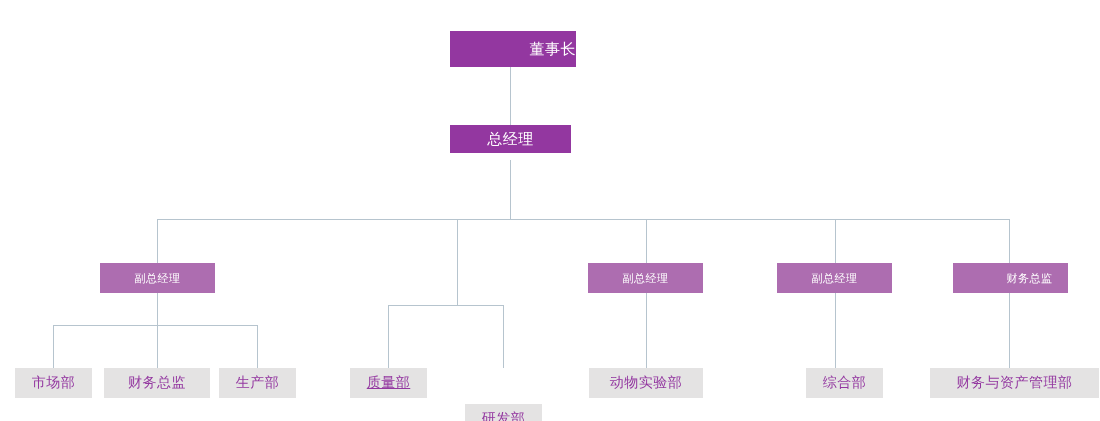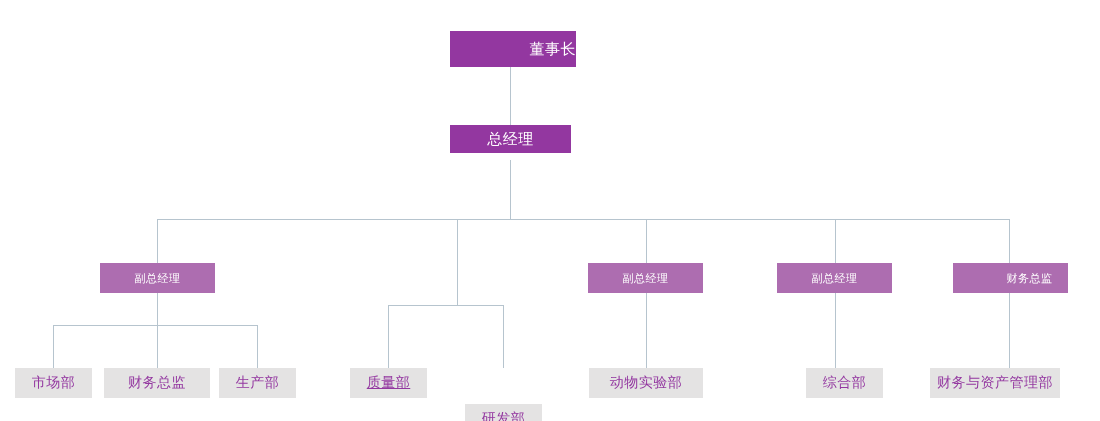--- a/index.html
+++ b/index.html
@@ -138,17 +138,17 @@
   </div>
 
   <div class="node level-4" style="left:589px; top:368px; width:114px;">
     <span>动物实验部</span>
   </div>
 
   <div class="node level-4" style="left:806px; top:368px; width:77px;">
     <span>综合部</span>
   </div>
 
-  <div class="node level-4" style="left:930px; top:368px; width:130px;">
+  <div class="node level-4" style="left:930px; top:368px; width:169px;">
     <span>财务与资产管理部</span>
   </div>
 
 </div>
 
 </body></html>

